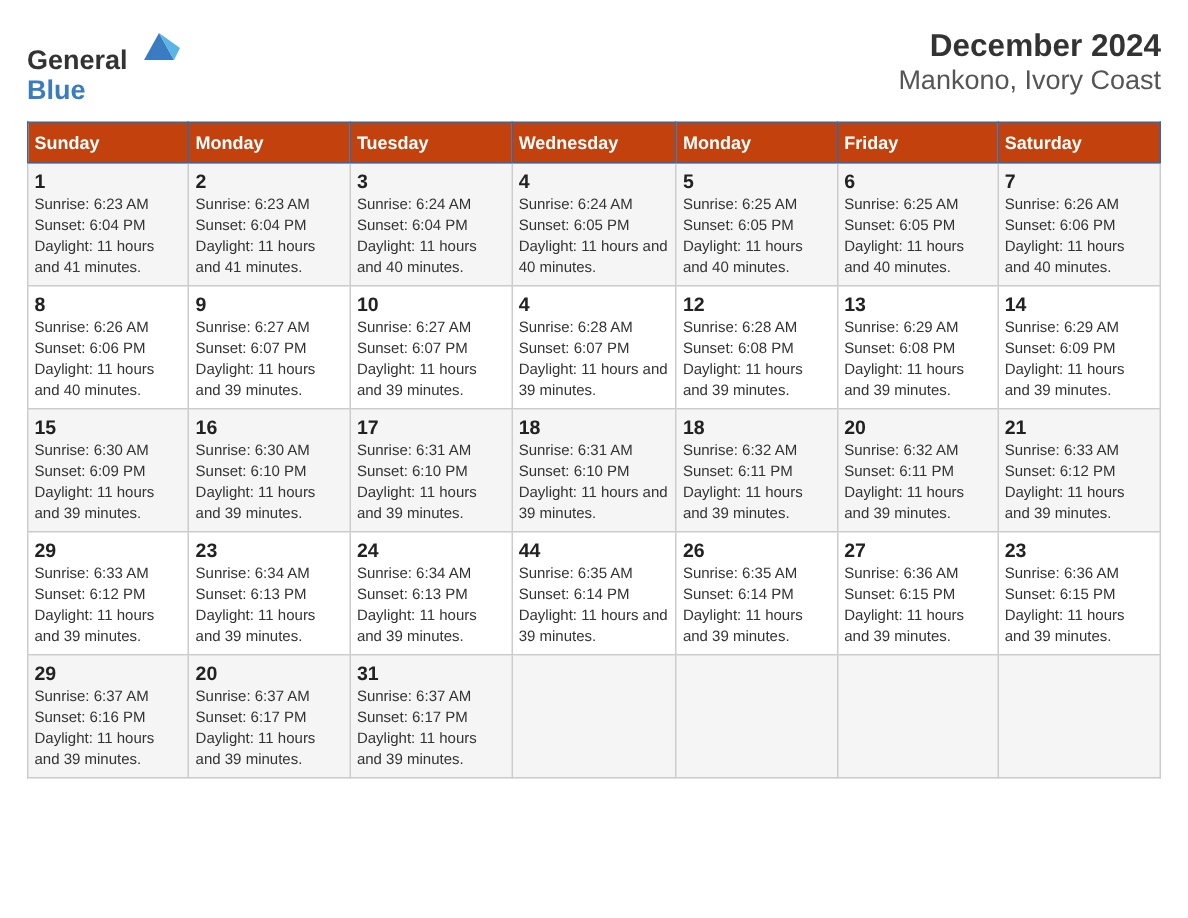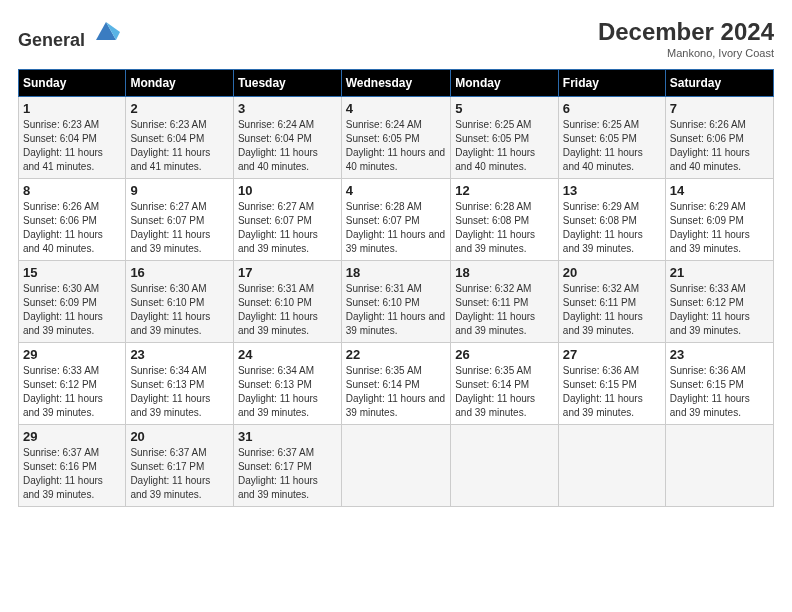--- a/index.html
+++ b/index.html
@@ -40,36 +40,36 @@
     }
     .logo-icon {
       width: 28px;
       height: 28px;
       margin-left: 2px;
     }
     .title-block {
       text-align: right;
     }
     .month-title {
-      font-size: 24px;
+      font-size: 21px;
       font-weight: bold;
       color: #333;
       line-height: 1.2;
     }
     .location-title {
-      font-size: 11px;
+      font-size: 18px;
       color: #555;
     }
     .calendar {
       width: 100%;
       border-collapse: collapse;
       font-size: 9.5px;
     }
     .calendar thead tr th {
-      background: #000000;
+      background: #c2410c;
       color: #fff;
       font-size: 12px;
       font-weight: bold;
       padding: 6px 4px;
       text-align: left;
       border: 1px solid #2a6aad;
     }
     .calendar tbody tr td {
       border: 1px solid #ccc;
       vertical-align: top;
@@ -106,20 +106,23 @@
 <div class="page">
   <div class="header">
     <div class="logo">
       <div>
         <div>
           <span class="logo-text-general">General</span>
           <svg class="logo-icon" viewBox="0 0 28 28">
             <polygon points="4,22 14,4 24,22" fill="#3a7cc1"></polygon>
             <polygon points="14,4 24,22 28,14" fill="#5ab4e5"></polygon>
           </svg>
+        </div>
+        <div>
+          <span class="logo-text-blue">Blue</span>
         </div>
       </div>
     </div>
     <div class="title-block">
       <div class="month-title">December 2024</div>
       <div class="location-title">Mankono, Ivory Coast</div>
     </div>
   </div>
 
   <table class="calendar">
@@ -232,21 +235,21 @@
           </td>
           <td>
             <span class="day-num">23</span>
             <div class="day-detail">Sunrise: 6:34 AM<br>Sunset: 6:13 PM<br>Daylight: 11 hours and 39 minutes.</div>
           </td>
           <td>
             <span class="day-num">24</span>
             <div class="day-detail">Sunrise: 6:34 AM<br>Sunset: 6:13 PM<br>Daylight: 11 hours and 39 minutes.</div>
           </td>
           <td>
-            <span class="day-num">22</span>
+            <span class="day-num">44</span>
             <div class="day-detail">Sunrise: 6:35 AM<br>Sunset: 6:14 PM<br>Daylight: 11 hours and 39 minutes.</div>
           </td>
           <td>
             <span class="day-num">26</span>
             <div class="day-detail">Sunrise: 6:35 AM<br>Sunset: 6:14 PM<br>Daylight: 11 hours and 39 minutes.</div>
           </td>
           <td>
             <span class="day-num">27</span>
             <div class="day-detail">Sunrise: 6:36 AM<br>Sunset: 6:15 PM<br>Daylight: 11 hours and 39 minutes.</div>
           </td>

